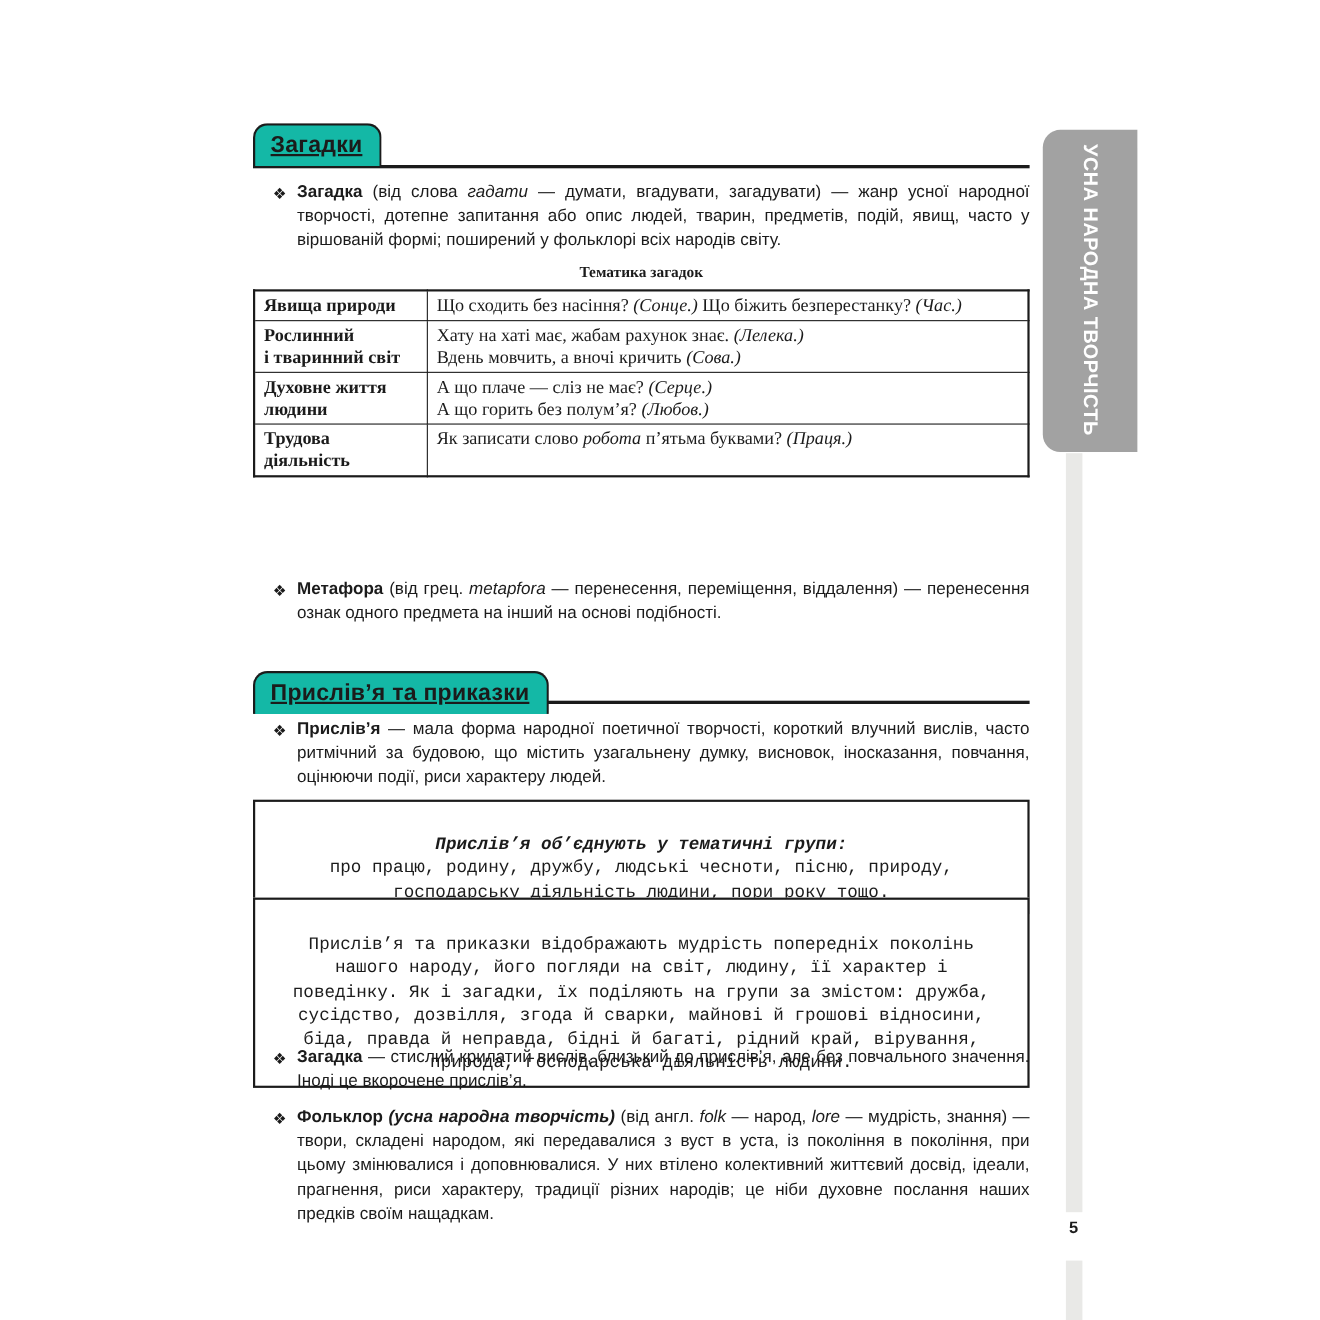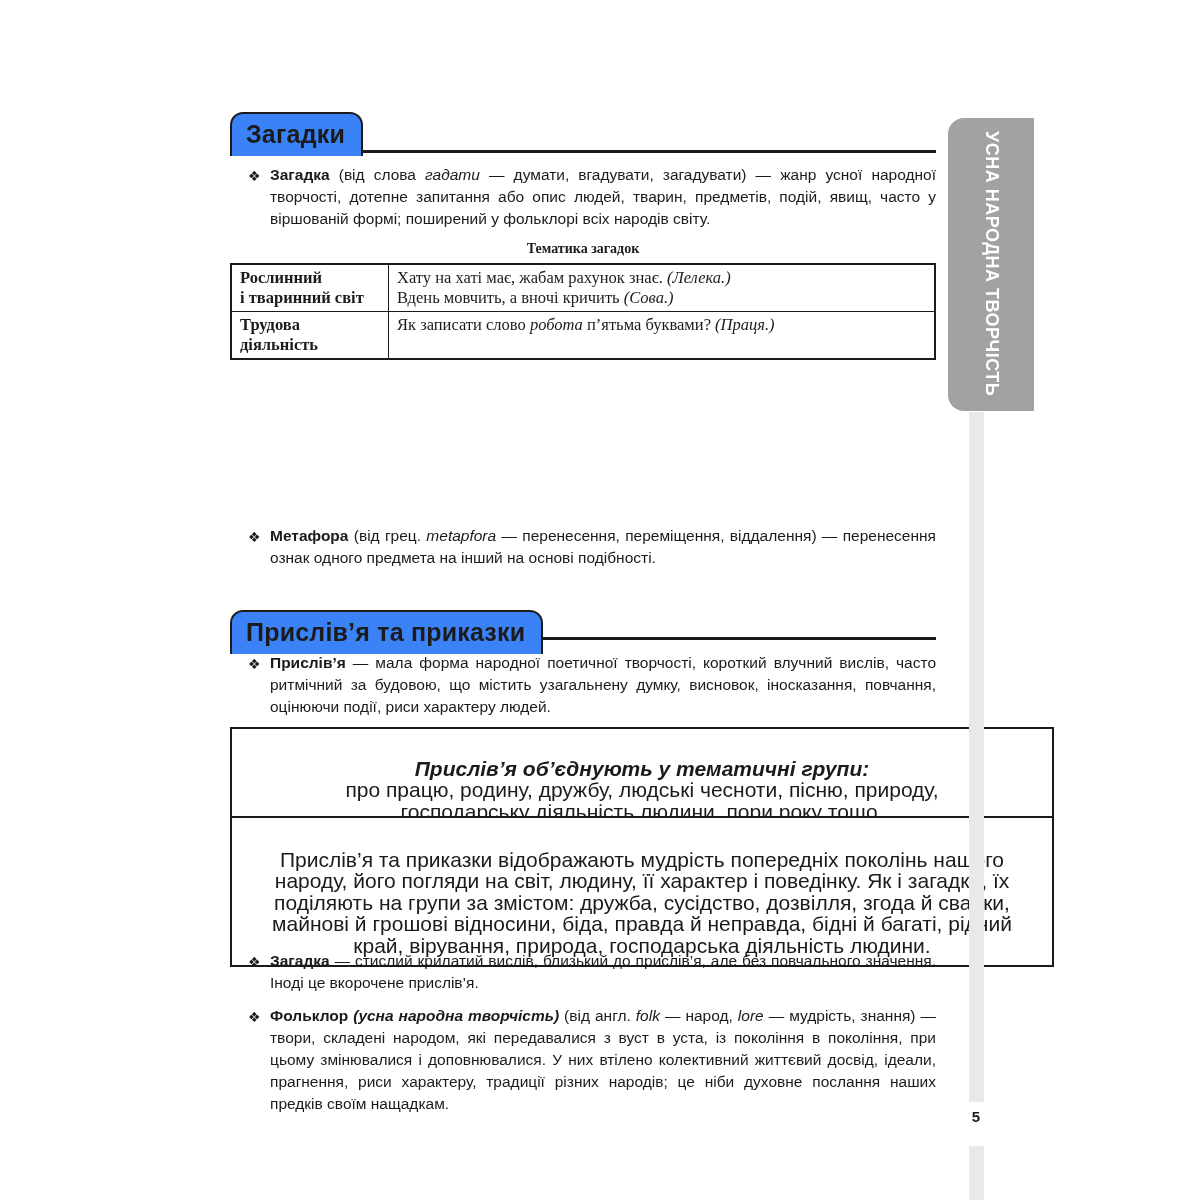--- a/index.html
+++ b/index.html
@@ -6,23 +6,23 @@
   body{
     width:1200px;height:1200px;position:relative;background:#ffffff;
     font-family:"Liberation Sans",sans-serif;color:#1b1b1b;overflow:hidden;
   }
   .st-b{font-weight:700}
   .st-i{font-style:italic}
   .st-bi{font-weight:700;font-style:italic}
 
   
   .sec-tab{
-    position:absolute;left:230px;z-index:2;background:#3b82f6;
+    position:absolute;left:230px;z-index:2;background:#14b8a6;
     border:2.5px solid #1b1b1b;border-bottom:none;border-radius:13px 13px 0 0;
-    padding:6px 16px 7px 14px;font-size:25px;font-weight:700;letter-spacing:.2px;
+    padding:6px 16px 7px 14px;font-size:21px;font-weight:700;letter-spacing:.2px;text-decoration:underline;
   }
   .rule{position:absolute;left:230px;width:706px;height:2.5px;background:#1b1b1b;z-index:1;}
 
   
   .para{position:absolute;left:230px;width:706px;display:flex;font-size:15.5px;line-height:22px;}
   .para .bullet{flex:none;width:22px;margin-left:18px;font-size:14px;padding-top:1px;}
   .para .ptext{flex:1;text-align:justify;}
 
   
   .riddle-table-title{
@@ -35,23 +35,23 @@
     border:2.5px solid #1b1b1b;
   }
   .riddle-table th,.riddle-table td{
     border:1.5px solid #1b1b1b;padding:3px 8px;vertical-align:top;
     text-align:left;white-space:pre-line;
   }
   .riddle-table th{width:140px;font-weight:700;}
 
   
   .frame-box{
-    position:absolute;left:230px;width:824px;box-sizing:border-box;
+    position:absolute;left:230px;width:706px;box-sizing:border-box;
     border:2px solid #1b1b1b;background:#fff;text-align:center;
-    font-family:Liberation Sans, sans-serif;font-size:21px;line-height:21.5px;
+    font-family:Liberation Mono, monospace;font-size:16px;line-height:21.5px;
     padding:7px 26px;white-space:pre-line;
   }
   .frame-box .box-title{font-weight:700;font-style:italic;display:block;}
 
   
   .chapter-tab{
     position:absolute;left:948px;top:118px;width:86px;height:293px;
     background:#a2a2a2;border-radius:16px 0 0 16px;display:flex;justify-content:center;
   }
   .chapter-tab .vtext{
@@ -73,24 +73,34 @@
 <div class="para" style="top:164px;">
   <span class="bullet">❖</span>
   <div class="ptext"><span class="st-b">Загадка</span><span> (від слова </span><span class="st-i">гадати</span><span> — думати, вгадувати, загадувати) — жанр усної народної творчості, дотепне запитання або опис людей, тварин, предметів, подій, явищ, часто у віршованій формі; поширений у фольклорі всіх народів світу.</span></div>
 </div>
 
 <div class="riddle-table-title">Тематика загадок</div>
 
 <table class="riddle-table">
   <tbody>
     <tr>
+      <th>Явища природи</th>
+      <td><span>Що сходить без насіння? </span><span class="st-i">(Сонце.)</span><span> Що біжить безперестанку? </span><span class="st-i">(Час.)</span></td>
+    </tr>
+    <tr>
       <th>Рослинний
 і тваринний світ</th>
       <td><span>Хату на хаті має, жабам рахунок знає. </span><span class="st-i">(Лелека.)</span><span>
 Вдень мовчить, а вночі кричить </span><span class="st-i">(Сова.)</span></td>
+    </tr>
+    <tr>
+      <th>Духовне життя
+людини</th>
+      <td><span>А що плаче — сліз не має? </span><span class="st-i">(Серце.)</span><span>
+А що горить без полум’я? </span><span class="st-i">(Любов.)</span></td>
     </tr>
     <tr>
       <th>Трудова
 діяльність</th>
       <td><span>Як записати слово </span><span class="st-i">робота</span><span> п’ятьма буквами? </span><span class="st-i">(Праця.)</span></td>
     </tr>
   </tbody>
 </table>
 
 <div class="para" style="top:525px;">

